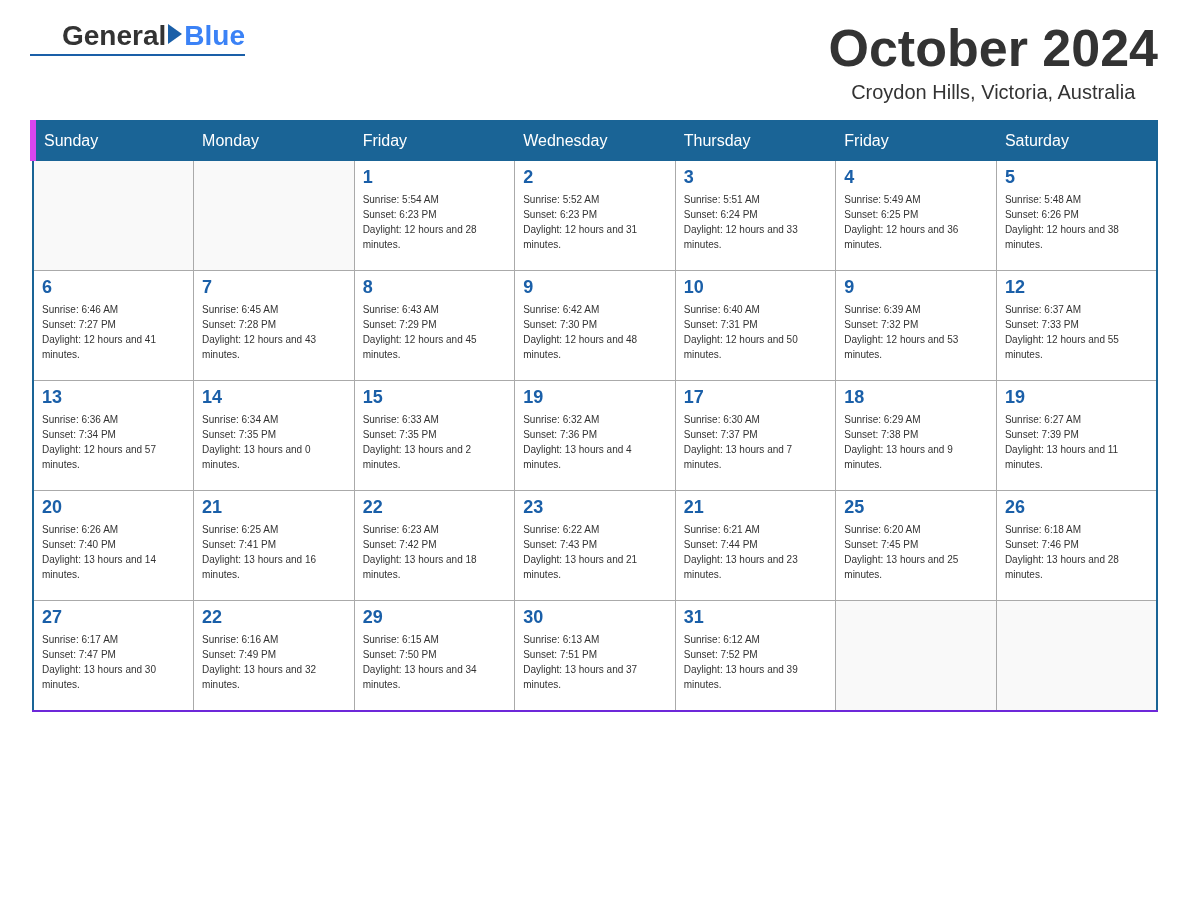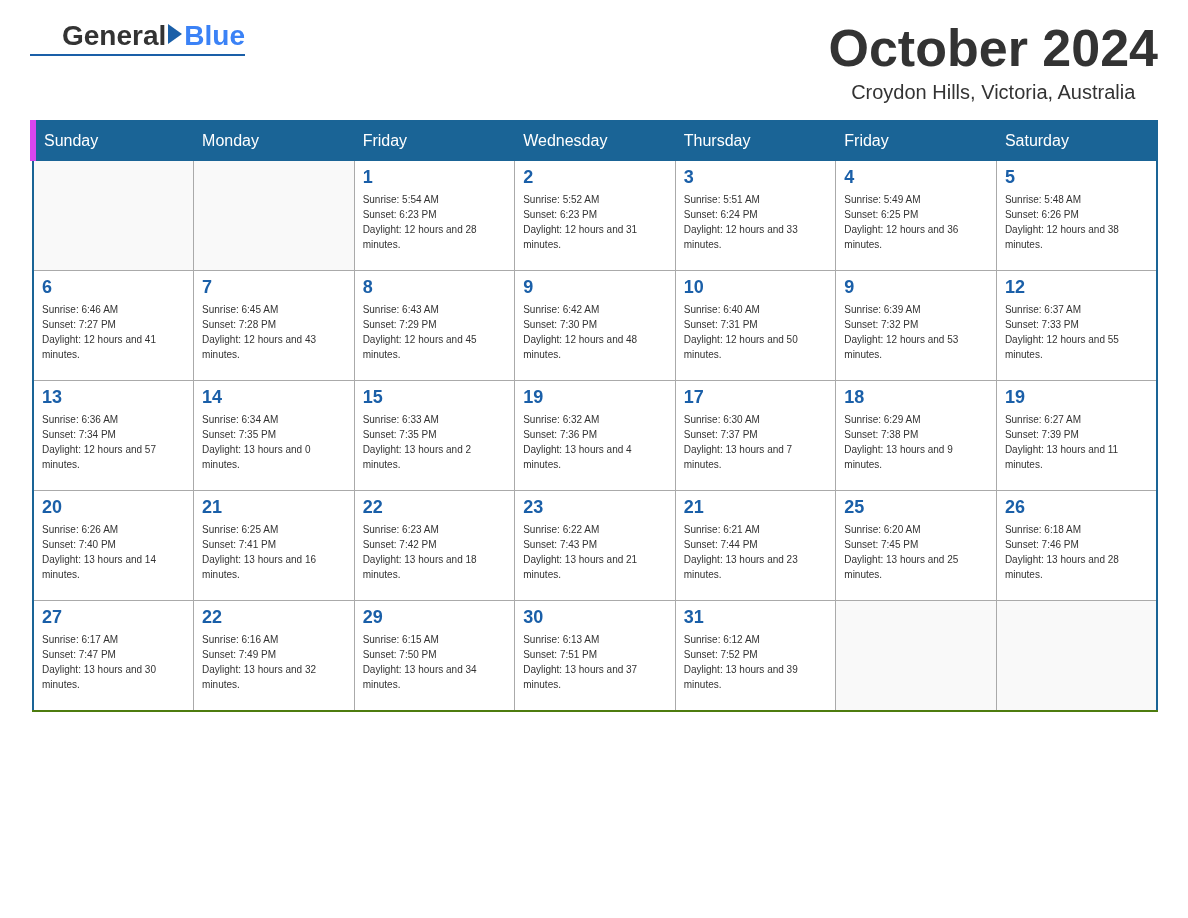--- a/index.html
+++ b/index.html
@@ -89,21 +89,21 @@
     }
     .day-info {
       font-size: 10px;
       color: #333;
       line-height: 1.5;
     }
     .empty-cell {
       background: #f9f9f9;
     }
     tr:last-child td {
-      border-bottom: 2px solid #4d7c0f;
+      border-bottom: 2px solid #6d28d9;
     }
     thead tr th:first-child {
       border-left: 6px solid #d946ef;
     }
     thead tr th:last-child {
       border-right: 2px solid #1a6496;
     }
     tr td:first-child {
       border-left: 2px solid #1a6496;
     }

